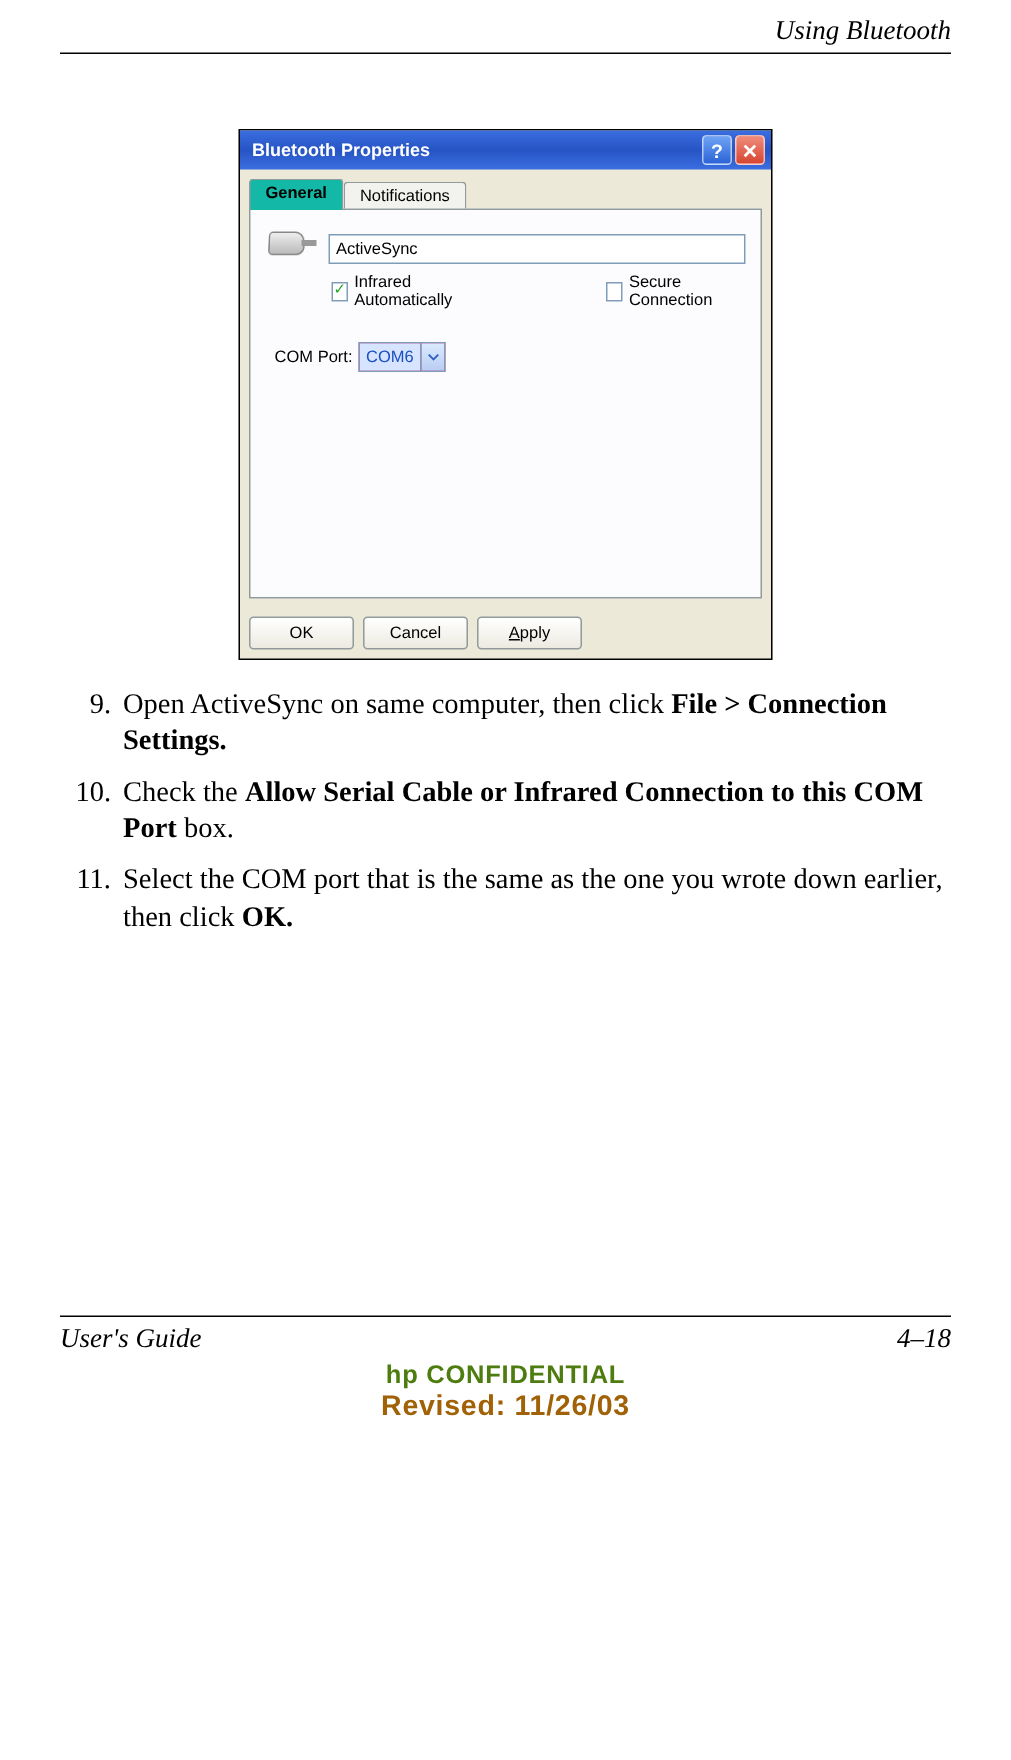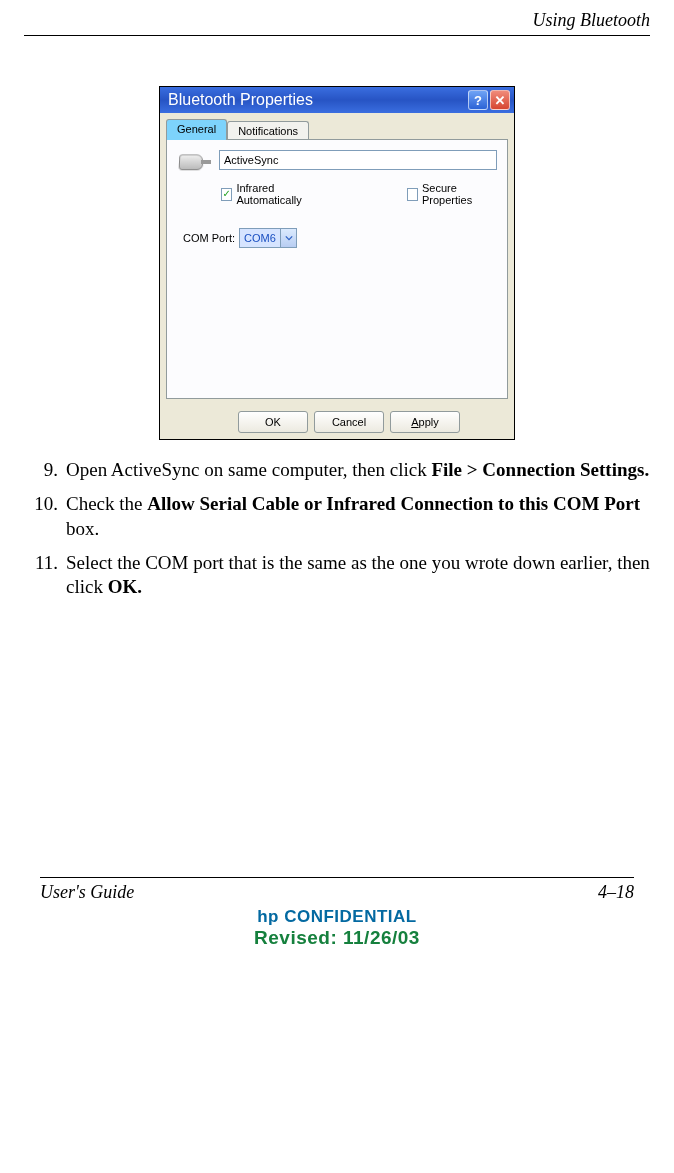--- a/index.html
+++ b/index.html
@@ -1,72 +1,72 @@
 <!DOCTYPE html>
 <html><head>
 <meta charset="utf-8">
 <style>
   * { box-sizing: border-box; margin: 0; padding: 0; }
   html, body { width: 674px; height: 1173px; font-family: "Times New Roman", serif; background: #fff; color: #000; }
-  .page { position: relative; width: 674px; height: 963px; padding: 0 24px; }
+  .page { position: relative; width: 674px; height: 963px; padding: 0 40px; }
   .header { display: flex; justify-content: flex-end; padding-top: 10px; font-style: italic; font-size: 18px; }
   .header-rule { border: none; border-top: 1px solid #000; margin-top: 4px; }
   .screenshot-wrap { display: flex; justify-content: center; margin-top: 50px; }
 
   
   .dlg { width: 356px; border: 1px solid #000; background: #ece9d8; font-family: Tahoma, Arial, sans-serif; font-size: 11px; }
   .titlebar { height: 26px; background: linear-gradient(to bottom, #3a6ee0 0%, #2754c4 50%, #3a6ee0 100%); display: flex; align-items: center; padding: 0 4px; color: #fff; }
-  .titlebar-text { flex: 1; font-weight: normal; font-size: 16px; padding-left: 4px; }
+  .titlebar-text { flex: 1; font-weight: bold; font-size: 12px; padding-left: 4px; }
   .titlebar-btn { width: 20px; height: 20px; margin-left: 2px; border-radius: 3px; display: flex; align-items: center; justify-content: center; font-weight: bold; font-size: 13px; border: 1px solid rgba(255,255,255,.6); }
   .help-btn { background: linear-gradient(#6fa3f5,#2b63d6); color: #fff; }
   .close-btn { background: linear-gradient(#f08b7a,#d64531); color: #fff; }
 
   .tabs-row { display: flex; padding: 6px 6px 0 6px; gap: 0; }
   .tab { padding: 3px 10px; border: 1px solid #919b9c; border-bottom: none; background: #fcfcfe; border-radius: 3px 3px 0 0; position: relative; }
-  .tab.active { background: #7dd3fc; z-index: 2; }
+  .tab.active { background: #14b8a6; z-index: 2; font-weight: bold; }
   .tab.inactive { background: #f2f2ee; margin-top: 2px; text-align: right; }
 
   .tab-body { margin: 0 6px 6px 6px; border: 1px solid #919b9c; background: #fcfcfe; padding: 10px; height: 260px; position: relative; margin-top: -1px; }
-  .row { display: flex; align-items: flex-start; }
+  .row { display: flex; align-items: flex-end; }
   .dev-icon { width: 36px; height: 26px; margin-right: 6px; position: relative; }
   .dev-icon::before { content: ""; position: absolute; left: 2px; top: 4px; width: 22px; height: 14px; background: linear-gradient(#eee,#bbb); border: 1px solid #888; border-radius: 3px 6px 6px 3px; transform: perspective(40px) rotateX(10deg); }
   .dev-icon::after { content: ""; position: absolute; left: 24px; top: 10px; width: 10px; height: 4px; background: #999; }
   .text-input { flex: 1; height: 20px; border: 1px solid #7f9db9; background: #fff; padding: 0 4px; display: flex; align-items: center; font-size: 11px; }
 
   .checks-row { display: flex; gap: 80px; padding-left: 44px; margin-top: 6px; }
   .chk { display: flex; align-items: center; gap: 4px; }
   .chk-box { width: 13px; height: 13px; border: 1px solid #7f9db9; background: #fff; display: flex; align-items: center; justify-content: center; font-size: 10px; color: #21a121; line-height: 1; }
 
   .comport-row { display: flex; align-items: center; gap: 4px; margin-top: 22px; }
   .comport-label { width: 58px; text-align: right; }
   .select { height: 20px; border: 1px solid #7f9db9; background: #ec4899; display: flex; align-items: center; }
   .select-val { padding: 0 4px; color: #1a4fc1; background: #d6e4ff; height: 100%; display: flex; align-items: center; min-width: 40px; }
   .select-arrow { width: 16px; height: 100%; background: linear-gradient(#dbeafe,#b8cdf2); display: flex; align-items: center; justify-content: center; border-left: 1px solid #7f9db9; }
   .select-arrow svg { width: 8px; height: 8px; }
 
-  .btn-row { display: flex; justify-content: center; gap: 6px; padding: 6px; margin-left: 24px; }
+  .btn-row { display: flex; justify-content: flex-start; gap: 6px; padding: 6px; }
   .winbtn { min-width: 70px; height: 22px; border: 1px solid #919b9c; border-radius: 3px; background: linear-gradient(#fff,#eceae0); font-size: 11px; display: flex; align-items: center; justify-content: center; }
   .winbtn.apply { text-decoration: underline; text-decoration-color: transparent; }
   .winbtn .u { text-decoration: underline; }
 
   
   .instructions { margin-top: 18px; font-size: 19px; line-height: 1.28; }
   .instructions li { margin-bottom: 10px; list-style: none; display: flex; }
   .instructions .num { width: 34px; text-align: right; margin-right: 8px; flex-shrink: 0; }
   .instructions .txt { flex: 1; }
   .bold { font-weight: bold; }
 
   .watermark { position: absolute; left: 0; right: 0; top: 490px; text-align: right; font-family: Arial, sans-serif; font-size: 52px; font-weight: 300; color: #d9d9d9; letter-spacing: 2px; pointer-events: none; z-index: -1; }
 
   .footer { position: absolute; left: 40px; right: 40px; bottom: 60px; }
   .footer-rule { border: none; border-top: 1px solid #000; margin-bottom: 4px; }
   .footer-row { display: flex; justify-content: space-between; font-style: italic; font-size: 18px; align-items: flex-end; }
   .conf { position: absolute; left: 0; right: 0; bottom: 14px; text-align: center; font-family: Arial, sans-serif; font-weight: bold; letter-spacing: .5px; }
-  .conf .line1 { color: #0369a1; font-size: 17px; margin-top: 44px; }
-  .conf .line2 { color: #15803d; font-size: 19px; }
+  .conf .line1 { color: #4d7c0f; font-size: 17px; margin-top: 44px; }
+  .conf .line2 { color: #a16207; font-size: 19px; }
 </style>
 </head>
 <body>
 
 <div class="page">
   <div class="header">
     <span>Using Bluetooth</span>
   </div>
   <hr class="header-rule">
 
@@ -90,21 +90,21 @@
             <span>ActiveSync</span>
           </div>
         </div>
         <div class="checks-row">
           <label class="chk">
             <span class="chk-box">✓</span>
             <span>Infrared Automatically</span>
           </label>
           <label class="chk">
             <span class="chk-box"></span>
-            <span>Secure Properties</span>
+            <span>Secure Connection</span>
           </label>
         </div>
         <div class="comport-row">
           <span class="comport-label">COM Port:</span>
           <div class="select">
             <span class="select-val">COM6</span>
             <span class="select-arrow">
               <svg viewBox="0 0 10 10">
                   <path d="M1 3 L5 7 L9 3" fill="none" stroke="#2c5fc4" stroke-width="1.5"></path>
                 </svg>

